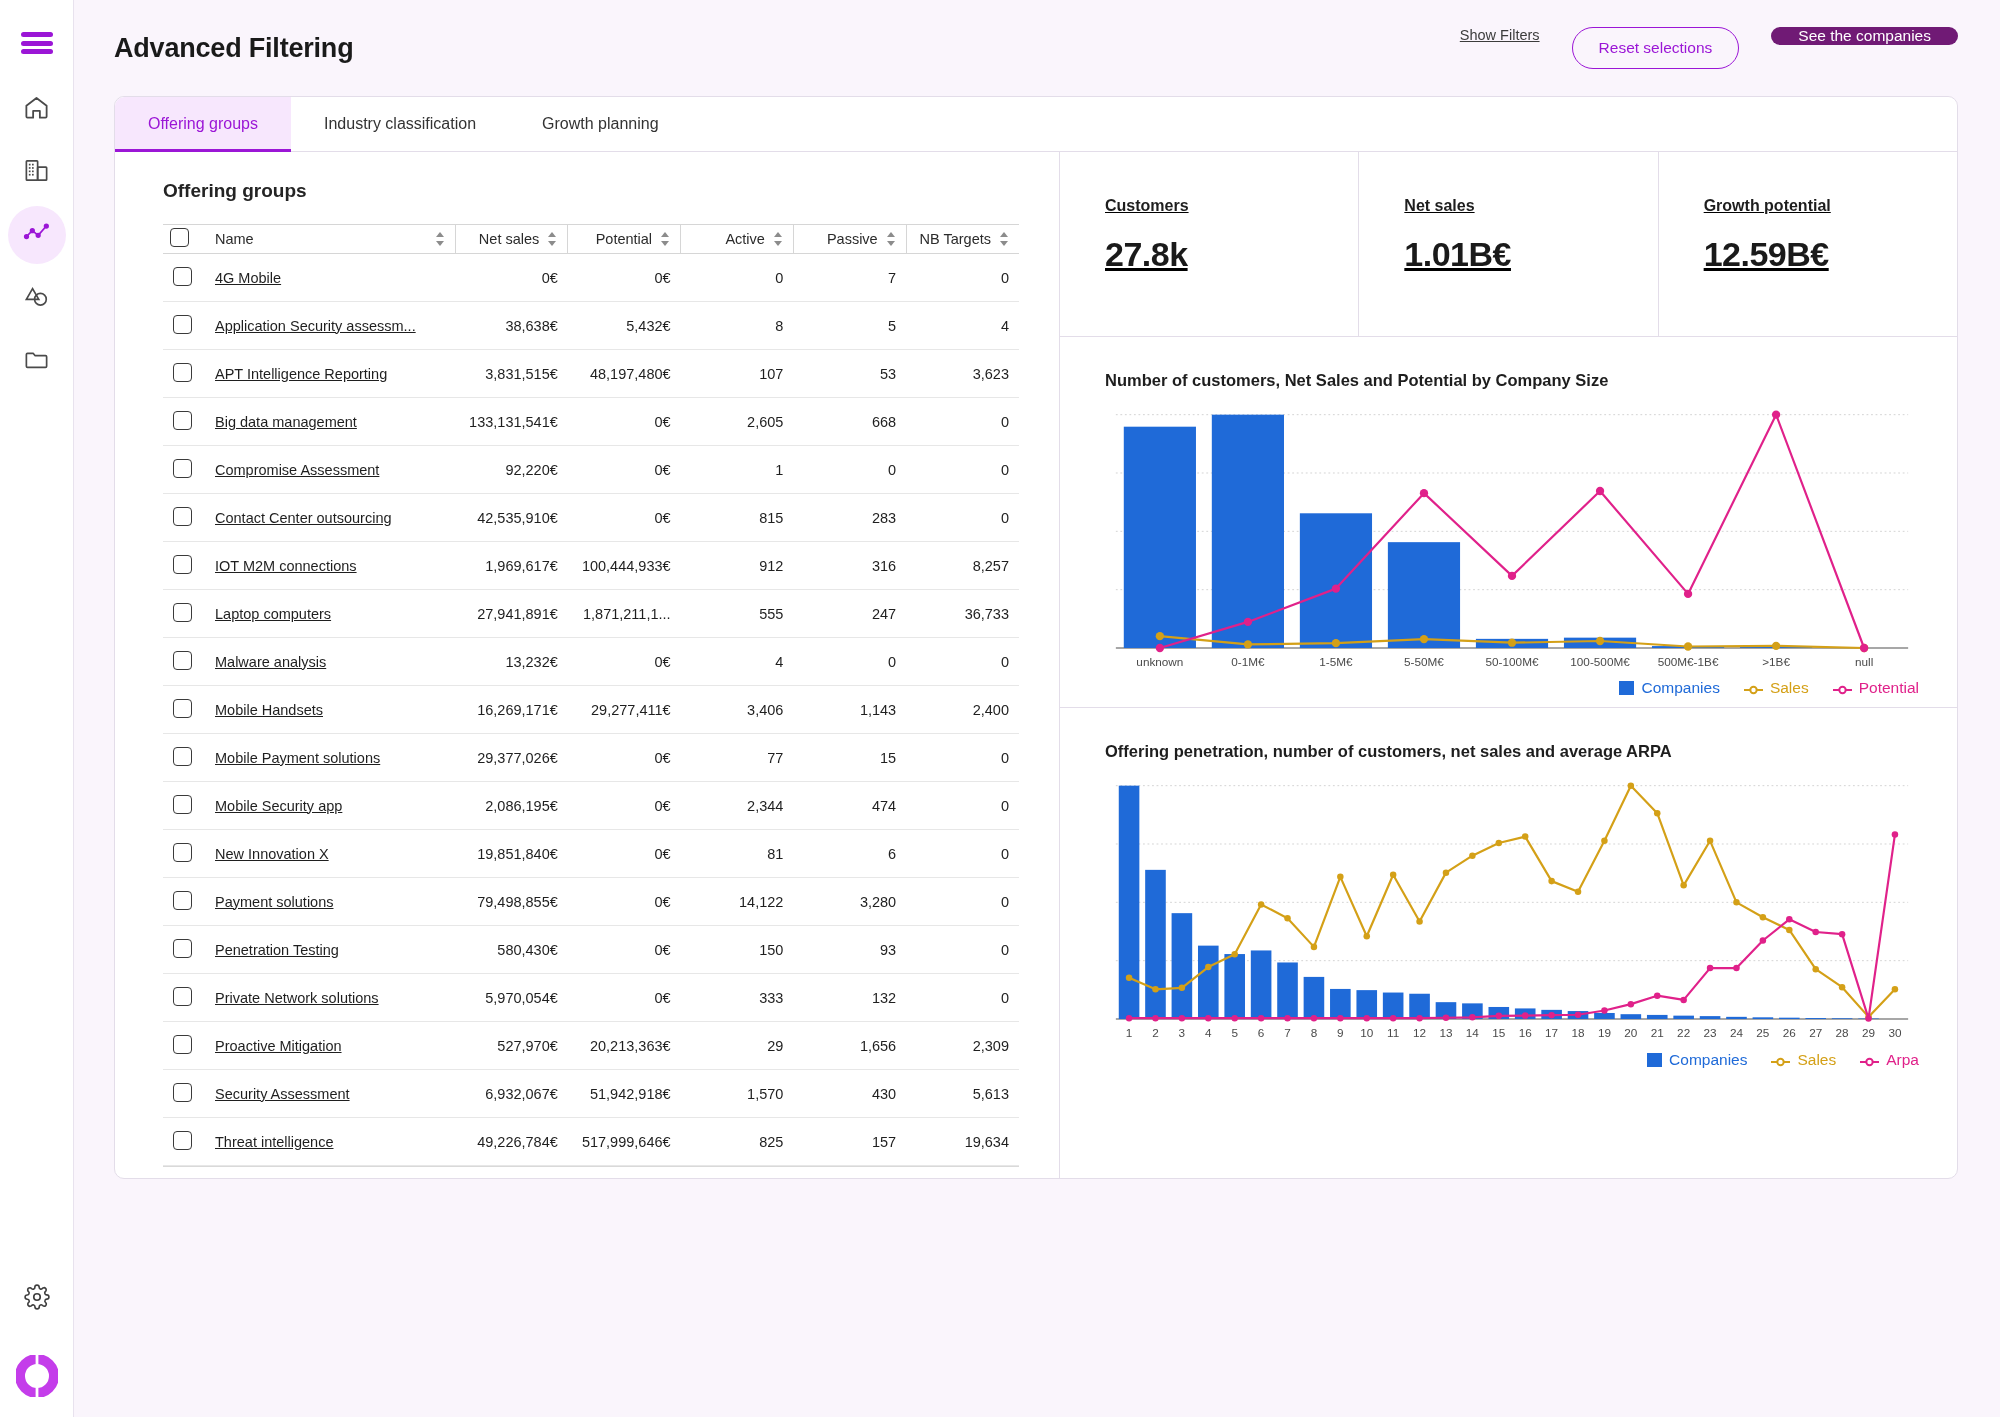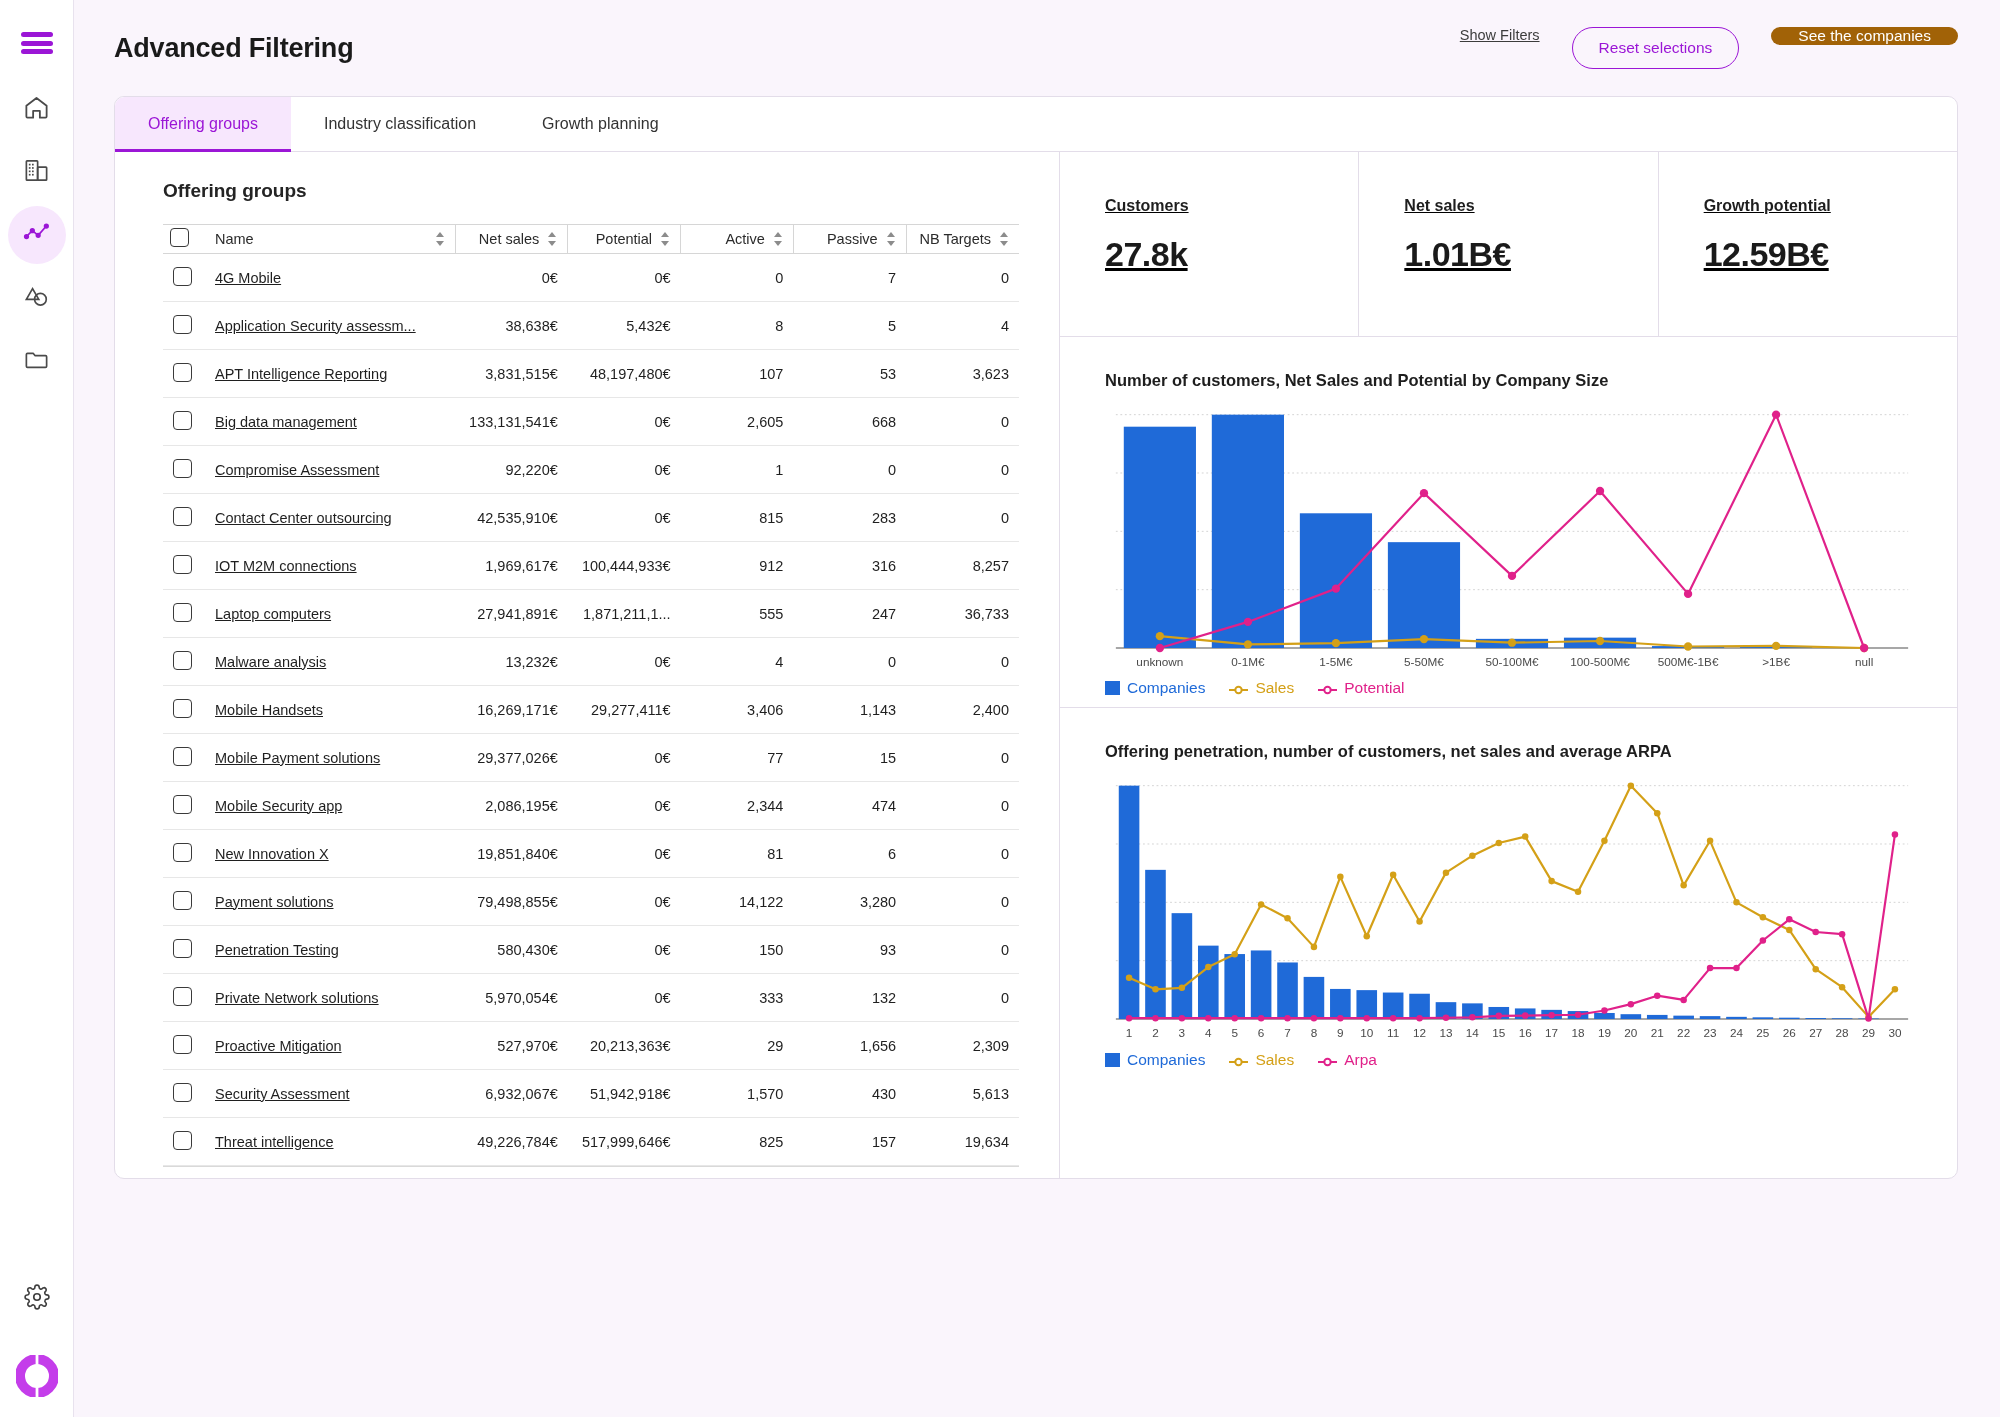--- a/index.html
+++ b/index.html
@@ -47,21 +47,21 @@
   .show-filters {
     font-size: 14.5px; color: #3c3c3c; text-decoration: underline;
     cursor: pointer; white-space: nowrap;
   }
   .btn-outline {
     border: 1.6px solid #9b16d6; color: #9b16d6; background: transparent;
     border-radius: 22px; padding: 11px 26px; font-size: 15.5px;
     font-family: inherit; cursor: pointer; white-space: nowrap;
   }
   .btn-solid {
-    border: none; background: #a16207; color: #fff;
+    border: none; background: #701a75; color: #fff;
     border-radius: 22px; padding: 0 27px; font-size: 15.5px;
     font-family: inherit; cursor: pointer; white-space: nowrap;
   }
 
   
   .card {
     margin: 0 42px 36px 40px;
     background: #ffffff;
     border: 1px solid #e3dde9;
     border-radius: 10px;
@@ -160,21 +160,21 @@
   }
   .kpi:last-child { border-right: none; }
   .kpi-label { font-size: 16px; font-weight: bold; color: #1e1e1e; margin-bottom: 20px; }
   .kpi-value { font-size: 34px; font-weight: bold; color: #1a1a1a; letter-spacing:-0.5px; }
 
   .chart-block { padding: 34px 38px 10px 45px; border-bottom: 1px solid #e3dde9; }
   .chart-block:last-child { border-bottom: none; }
   .chart-title { font-size: 16.5px; font-weight: bold; color: #1e1e1e; margin-bottom: 12px; }
   .chart-svg-wrap { width:100%; }
   .chart-legend {
-    display:flex; align-items:center; justify-content:flex-start; gap: 24px;
+    display:flex; align-items:center; justify-content:flex-end; gap: 24px;
     font-size: 15.5px; margin-top: 6px;
   }
   .lg { display:flex; align-items:center; gap:7px; }
   .lg-box { width: 15px; height: 14px; display:inline-block; }
   .lg-line { width: 19px; height: 12px; display:inline-block; }
 </style>
 </head>
 <body>
 
 <div class="sidebar">

